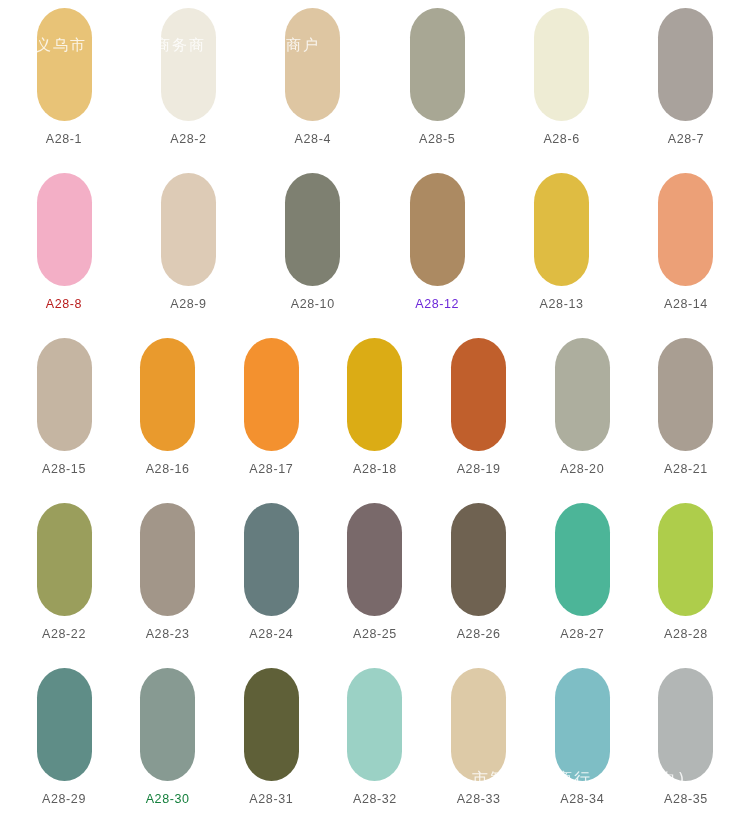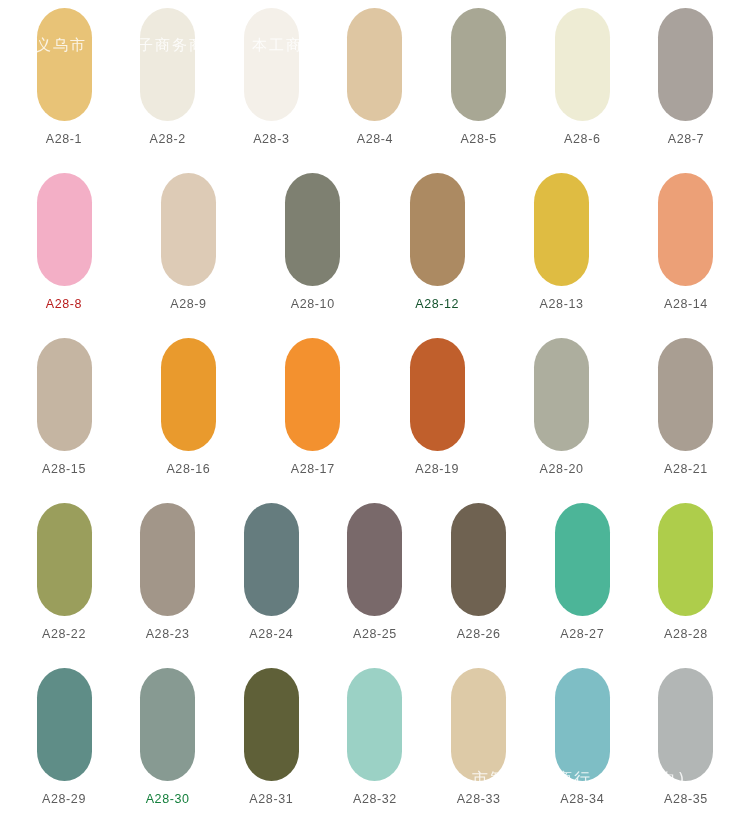--- a/index.html
+++ b/index.html
@@ -85,24 +85,20 @@
   <div class="swatch-row">
     <div class="swatch-cell">
       <div class="swatch-chip" style="background-color: rgb(232, 195, 119);"></div>
       <div class="swatch-label" style="color: rgb(92, 92, 92);">A28-1</div>
     </div>
     <div class="swatch-cell">
       <div class="swatch-chip" style="background-color: rgb(238, 234, 222);"></div>
       <div class="swatch-label" style="color: rgb(92, 92, 92);">A28-2</div>
     </div>
     <div class="swatch-cell">
-      <div class="swatch-chip" style="background-color: rgb(244, 240, 233);"></div>
-      <div class="swatch-label" style="color: rgb(92, 92, 92);">A28-3</div>
-    </div>
-    <div class="swatch-cell">
       <div class="swatch-chip" style="background-color: rgb(222, 198, 162);"></div>
       <div class="swatch-label" style="color: rgb(92, 92, 92);">A28-4</div>
     </div>
     <div class="swatch-cell">
       <div class="swatch-chip" style="background-color: rgb(168, 167, 148);"></div>
       <div class="swatch-label" style="color: rgb(92, 92, 92);">A28-5</div>
     </div>
     <div class="swatch-cell">
       <div class="swatch-chip" style="background-color: rgb(238, 236, 212);"></div>
       <div class="swatch-label" style="color: rgb(92, 92, 92);">A28-6</div>
@@ -121,21 +117,21 @@
     <div class="swatch-cell">
       <div class="swatch-chip" style="background-color: rgb(221, 203, 182);"></div>
       <div class="swatch-label" style="color: rgb(92, 92, 92);">A28-9</div>
     </div>
     <div class="swatch-cell">
       <div class="swatch-chip" style="background-color: rgb(126, 128, 113);"></div>
       <div class="swatch-label" style="color: rgb(92, 92, 92);">A28-10</div>
     </div>
     <div class="swatch-cell">
       <div class="swatch-chip" style="background-color: rgb(172, 138, 98);"></div>
-      <div class="swatch-label" style="color: #14532d;">A28-12</div>
+      <div class="swatch-label" style="color: #6d28d9;">A28-12</div>
     </div>
     <div class="swatch-cell">
       <div class="swatch-chip" style="background-color: rgb(223, 188, 66);"></div>
       <div class="swatch-label" style="color: rgb(92, 92, 92);">A28-13</div>
     </div>
     <div class="swatch-cell">
       <div class="swatch-chip" style="background-color: rgb(236, 160, 119);"></div>
       <div class="swatch-label" style="color: rgb(92, 92, 92);">A28-14</div>
     </div>
   </div>
@@ -145,20 +141,24 @@
       <div class="swatch-chip" style="background-color: rgb(197, 181, 162);"></div>
       <div class="swatch-label" style="color: rgb(92, 92, 92);">A28-15</div>
     </div>
     <div class="swatch-cell">
       <div class="swatch-chip" style="background-color: rgb(233, 154, 45);"></div>
       <div class="swatch-label" style="color: rgb(92, 92, 92);">A28-16</div>
     </div>
     <div class="swatch-cell">
       <div class="swatch-chip" style="background-color: rgb(243, 145, 47);"></div>
       <div class="swatch-label" style="color: rgb(92, 92, 92);">A28-17</div>
+    </div>
+    <div class="swatch-cell">
+      <div class="swatch-chip" style="background-color: rgb(219, 172, 21);"></div>
+      <div class="swatch-label" style="color: rgb(92, 92, 92);">A28-18</div>
     </div>
     <div class="swatch-cell">
       <div class="swatch-chip" style="background-color: rgb(192, 95, 44);"></div>
       <div class="swatch-label" style="color: rgb(92, 92, 92);">A28-19</div>
     </div>
     <div class="swatch-cell">
       <div class="swatch-chip" style="background-color: rgb(173, 174, 158);"></div>
       <div class="swatch-label" style="color: rgb(92, 92, 92);">A28-20</div>
     </div>
     <div class="swatch-cell">

